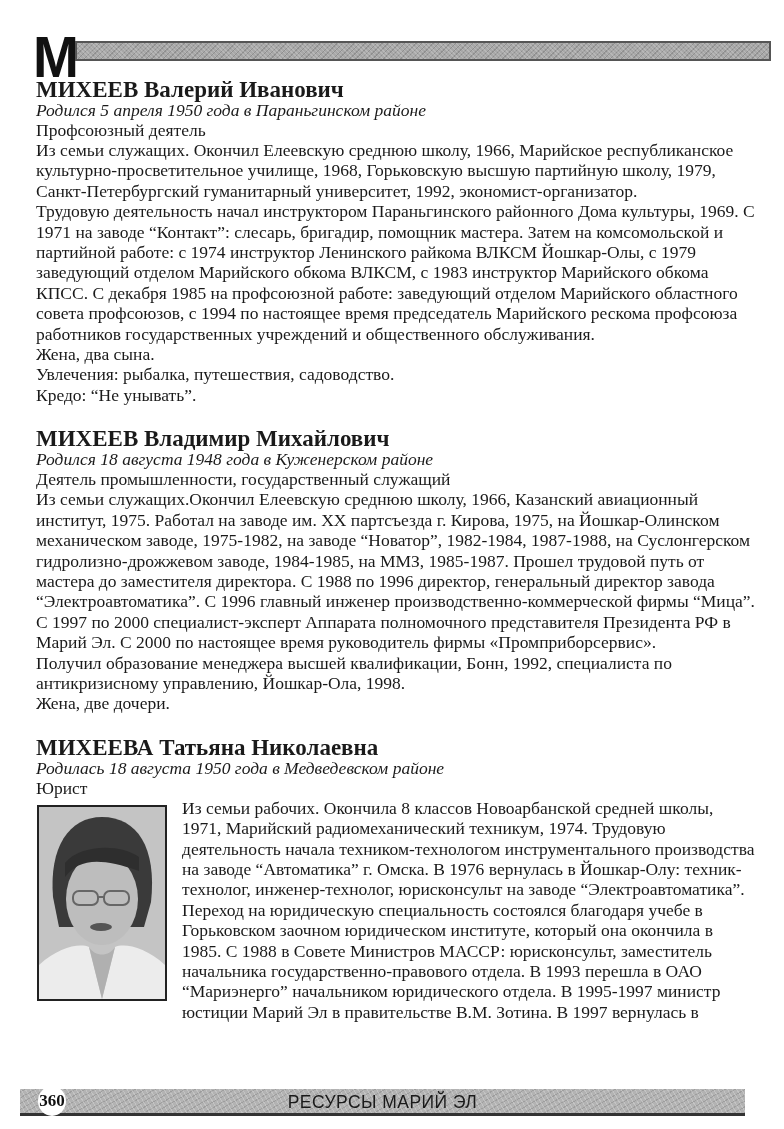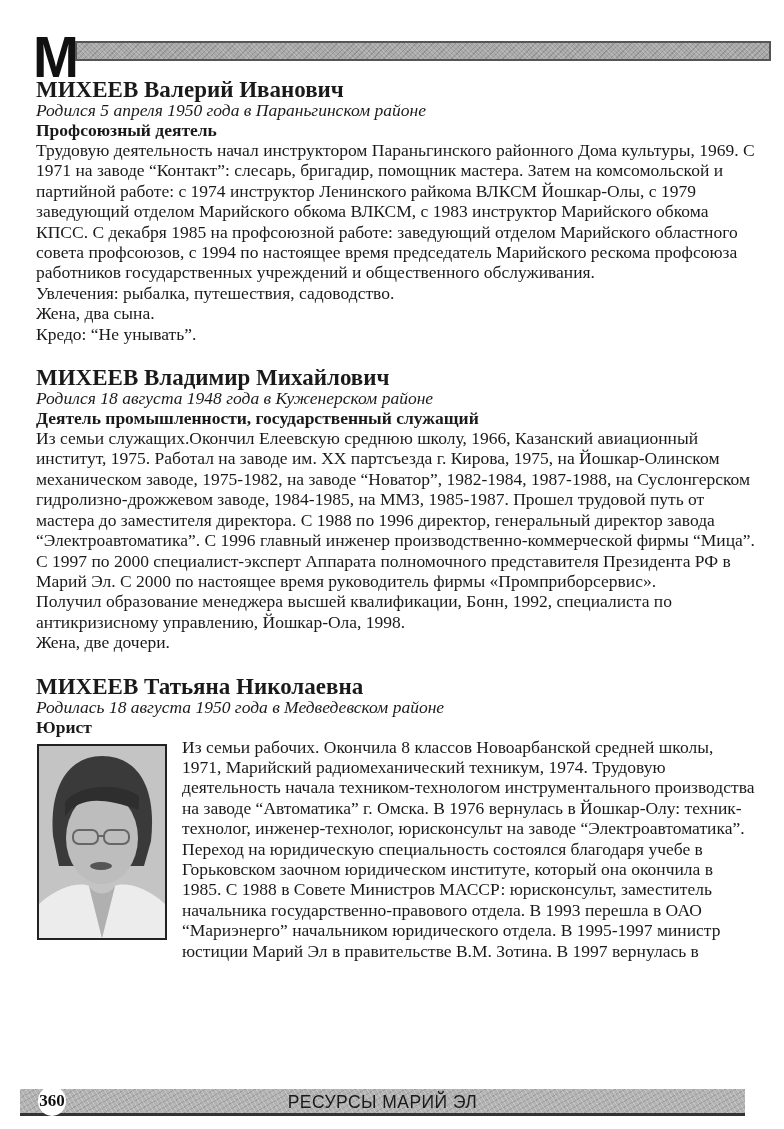--- a/index.html
+++ b/index.html
@@ -19,21 +19,21 @@
     border: 2px solid #555; box-sizing: border-box;
     background-color: #a8a8a8;
     background-image:
       repeating-linear-gradient(45deg, rgba(255,255,255,0.18) 0 1px, transparent 1px 3px),
       repeating-linear-gradient(-45deg, rgba(0,0,0,0.15) 0 1px, transparent 1px 4px);
   }
   .entries { position: absolute; left: 36px; top: 80px; width: 720px; }
   .entry { margin: 0 0 24px 0; }
   .name { font-weight: bold; font-size: 23px; line-height: 20px; }
   .born { font-style: italic; font-size: 17.5px; line-height: 20px; }
-  .role { font-weight: bold; font-size: 17.5px; line-height: 20px; }
+  .role { font-weight: normal; font-size: 17.5px; line-height: 20px; }
   .para { font-size: 17.5px; line-height: 20.4px; margin: 0; }
   .entry3 { position: relative; }
   .photo {
     float: left; width: 130px; height: 196px; margin: 7px 15px 2px 1px;
     border: 2px solid #222; box-sizing: border-box; position: relative; overflow: hidden;
     background: #c9c9c9;
   }
   .photo svg { display: block; }
   .footer { position: absolute; left: 20px; top: 1085px; width: 725px; height: 32px; }
   .footer-bar {
@@ -61,37 +61,38 @@
   <div class="big-letter">М</div>
   <div class="head-bar"></div>
 </div>
 
 <div class="entries">
 
   <div class="entry">
     <div class="name">МИХЕЕВ Валерий Иванович</div>
     <div class="born">Родился 5 апреля 1950 года в Параньгинском районе</div>
     <div class="role">Профсоюзный деятель</div>
+    <p class="para">Из семьи служащих. Окончил Елеевскую среднюю школу, 1966, Марийское республиканское культурно-просветительное училище, 1968, Горьковскую высшую партийную школу, 1979, Санкт-Петербургский гуманитарный университет, 1992, экономист-организатор.</p>
     <p class="para">Трудовую деятельность начал инструктором Параньгинского районного Дома культуры, 1969. С 1971  на заводе “Контакт”: слесарь, бригадир, помощник мастера. Затем на комсомольской и партийной работе: с 1974 инструктор Ленинского райкома ВЛКСМ Йошкар-Олы, с 1979 заведующий отделом Марийского обкома ВЛКСМ, с 1983 инструктор Марийского обкома КПСС. С декабря 1985 на профсоюзной работе: заведующий отделом Марийского областного совета профсоюзов, с 1994 по настоящее время председатель Марийского рескома профсоюза работников государственных учреждений и общественного обслуживания.</p>
+    <p class="para">Жена, два сына.</p>
     <p class="para">Увлечения: рыбалка, путешествия, садоводство.</p>
-    <p class="para">Жена, два сына.</p>
     <p class="para">Кредо: “Не унывать”.</p>
   </div>
 
   <div class="entry">
     <div class="name">МИХЕЕВ Владимир Михайлович</div>
     <div class="born">Родился 18 августа 1948 года в Куженерском районе</div>
     <div class="role">Деятель промышленности, государственный служащий</div>
     <p class="para">Из семьи служащих.Окончил Елеевскую среднюю школу, 1966, Казанский авиационный институт, 1975. Работал на заводе им. XX партсъезда г. Кирова, 1975, на Йошкар-Олинском механическом заводе, 1975-1982, на заводе “Новатор”, 1982-1984, 1987-1988, на Суслонгерском гидролизно-дрожжевом заводе, 1984-1985, на ММЗ, 1985-1987. Прошел трудовой путь от мастера до заместителя директора. С 1988 по 1996 директор, генеральный директор завода “Электроавтоматика”. С 1996 главный инженер производственно-коммерческой фирмы “Мица”. С 1997 по 2000 специалист-эксперт Аппарата полномочного представителя Президента РФ в Марий Эл. С 2000 по настоящее время руководитель фирмы «Промприборсервис».</p>
     <p class="para">Получил образование менеджера высшей квалификации, Бонн, 1992, специалиста по антикризисному управлению, Йошкар-Ола, 1998.</p>
     <p class="para">Жена, две дочери.</p>
   </div>
 
   <div class="entry entry3">
-    <div class="name">МИХЕЕВ Татьяна Николаевна</div>
+    <div class="name">МИХЕЕВА Татьяна Николаевна</div>
     <div class="born">Родилась 18 августа 1950 года в Медведевском районе</div>
     <div class="role">Юрист</div>
     <div class="photo">
       <svg width="126" height="192" viewBox="0 0 126 192">
         <rect x="0" y="0" width="126" height="192" fill="#c4c4c4"></rect>
         <path d="M14 90 C10 40 30 10 63 10 C98 10 118 40 112 95 L105 120 L20 120 Z" fill="#3a3a3a"></path>
         <ellipse cx="63" cy="92" rx="36" ry="46" fill="#bdbdbd"></ellipse>
         <path d="M26 70 C40 52 60 50 100 64 L100 50 C80 36 40 38 26 56 Z" fill="#2e2e2e"></path>
         <rect x="34" y="84" width="25" height="14" rx="6" fill="none" stroke="#666" stroke-width="2"></rect>
         <rect x="65" y="84" width="25" height="14" rx="6" fill="none" stroke="#666" stroke-width="2"></rect>

